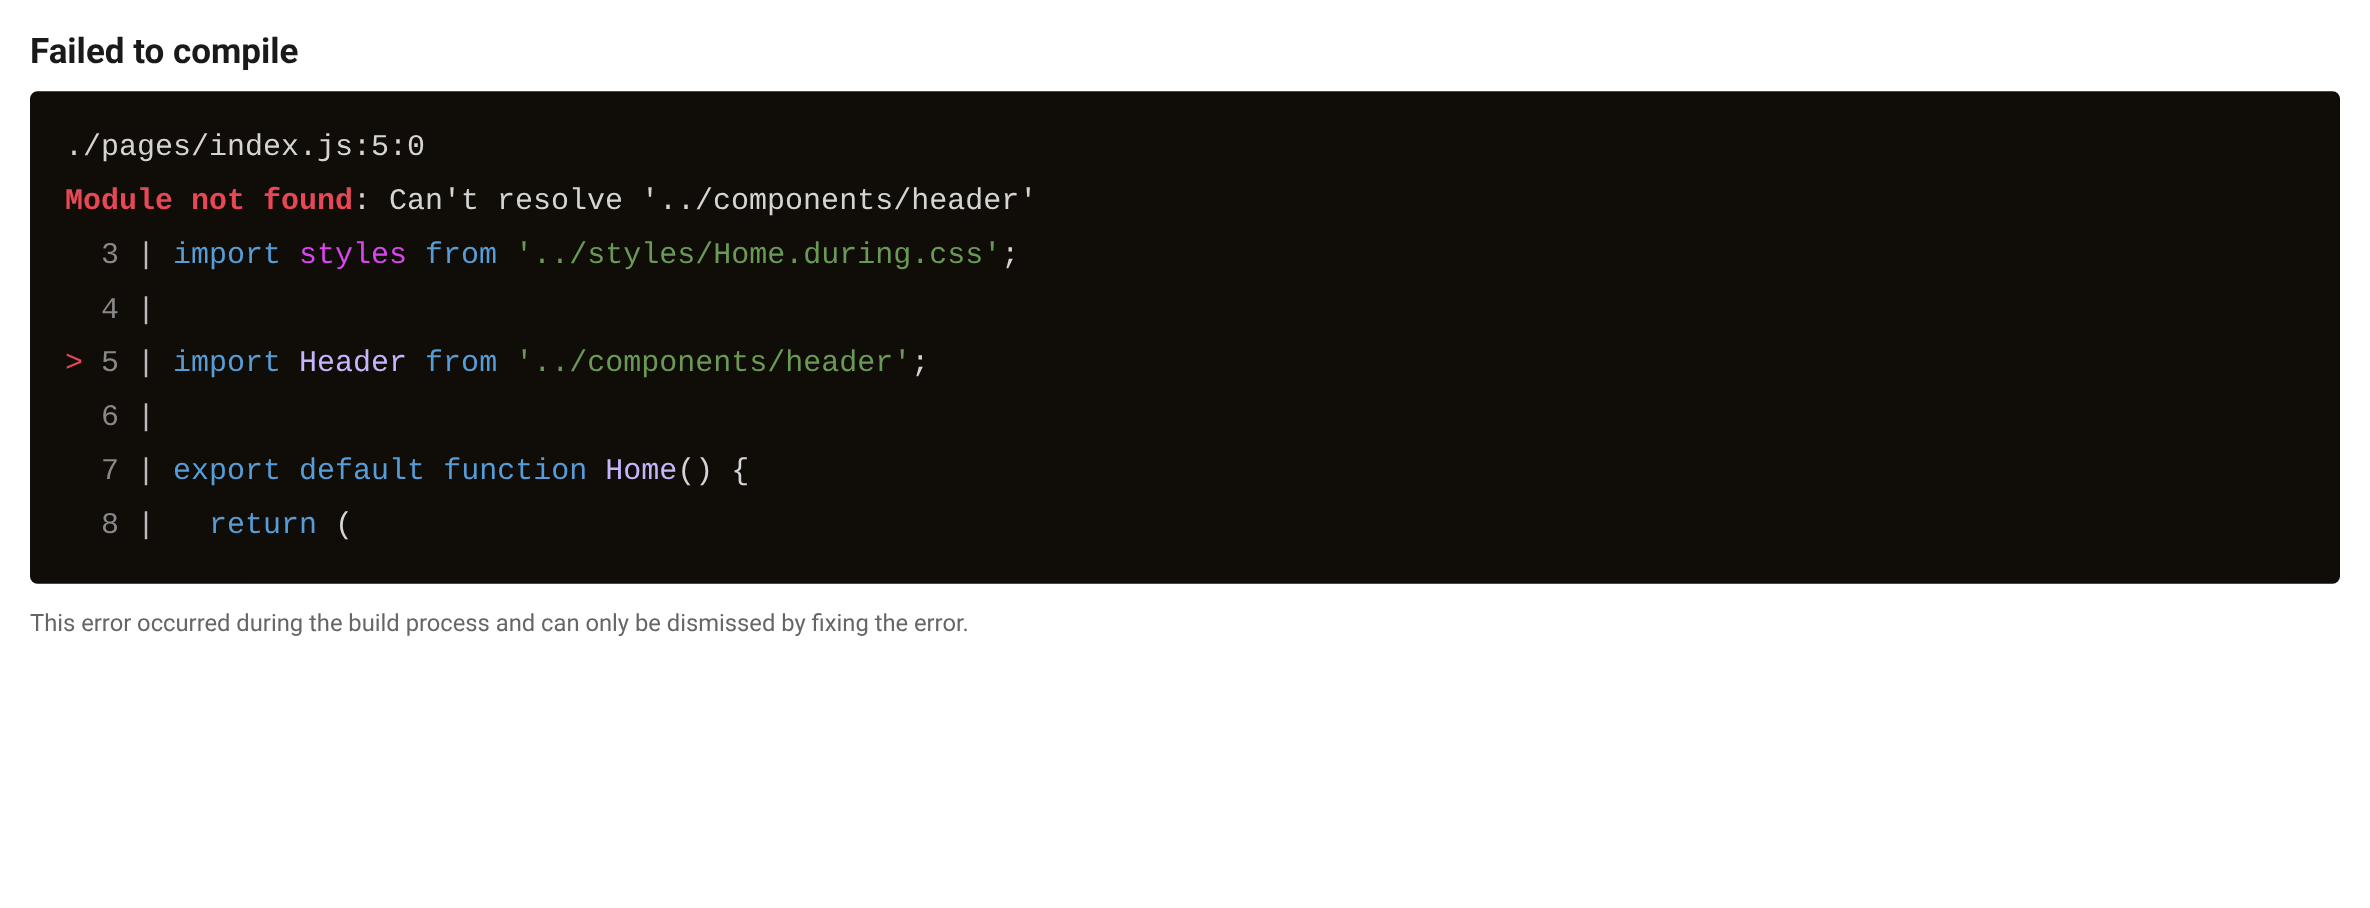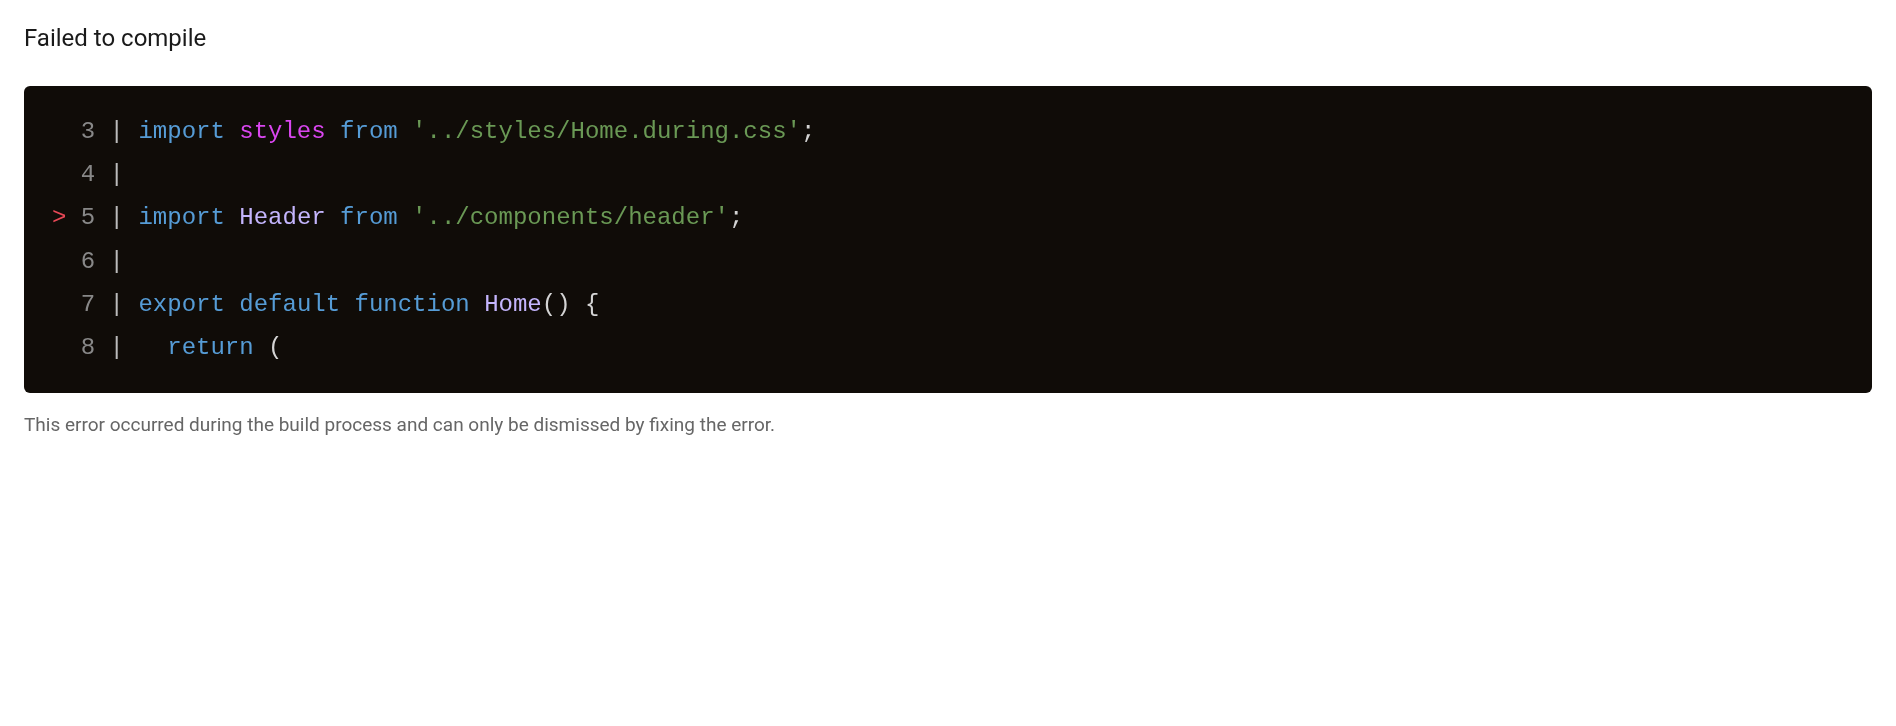--- a/index.html
+++ b/index.html
@@ -6,24 +6,24 @@
       margin: 0;
       padding: 0;
       box-sizing: border-box;
     }
     body {
       font-family: -apple-system, BlinkMacSystemFont, "Segoe UI", Roboto, "Helvetica Neue", Arial, sans-serif;
       background: #ffffff;
       padding: 24px;
     }
     .heading {
-      font-size: 24px;
-      font-weight: 400;
+      font-size: 28px;
+      font-weight: 700;
       color: #1a1a1a;
-      margin-bottom: 34px;
+      margin-bottom: 16px;
     }
     .code-block {
       background: #100c08;
       border-radius: 6px;
       padding: 24px 28px;
       font-family: "SF Mono", "Menlo", "Monaco", "Consolas", "Liberation Mono", "Courier New", monospace;
       font-size: 24px;
       line-height: 1.8;
       color: #e8e8e8;
       overflow-x: auto;
@@ -74,20 +74,22 @@
       font-size: 19px;
       margin-top: 20px;
     }
   </style>
 </head>
 <body>
 
 <h1 class="heading">Failed to compile</h1>
 
 <div class="code-block">
+  <div class="code-line file-loc">./pages/index.js:5:0</div>
+  <div class="code-line"><span class="err-label">Module not found</span><span class="err-msg">: Can't resolve '../components/header'</span></div>
 
   <div class="code-line"><span class="line-caret">  </span><span class="line-num">3</span><span class="line-pipe"> | </span><span class="kw">import</span><span class="ident"> styles </span><span class="kw">from</span><span> </span><span class="str">'../styles/Home.during.css'</span><span class="punct">;</span></div>
 
   <div class="code-line"><span class="line-caret">  </span><span class="line-num">4</span><span class="line-pipe"> | </span></div>
 
   <div class="code-line"><span class="line-caret">&gt; </span><span class="line-num">5</span><span class="line-pipe"> | </span><span class="kw">import</span><span> </span><span class="ident-yellow">Header</span><span> </span><span class="kw">from</span><span> </span><span class="str">'../components/header'</span><span class="punct">;</span></div>
 
   <div class="code-line"><span class="line-caret">  </span><span class="line-num">6</span><span class="line-pipe"> | </span></div>
 
   <div class="code-line"><span class="line-caret">  </span><span class="line-num">7</span><span class="line-pipe"> | </span><span class="kw">export</span><span> </span><span class="kw">default</span><span> </span><span class="kw">function</span><span> </span><span class="ident-yellow">Home</span><span class="punct">() {</span></div>

